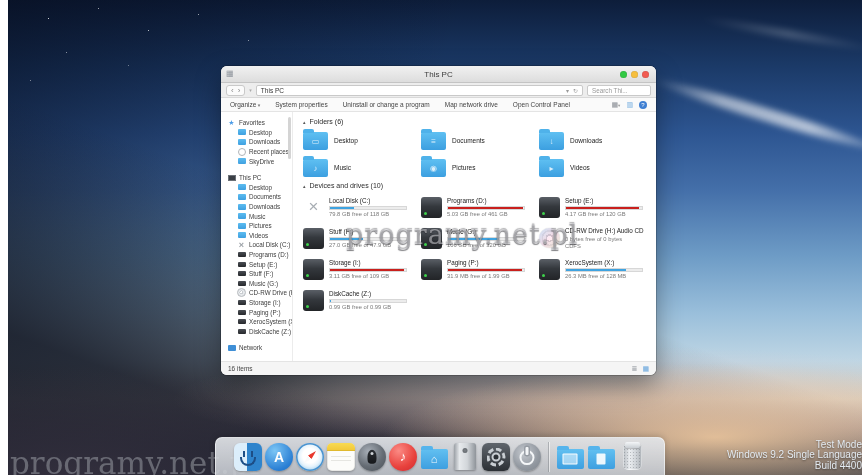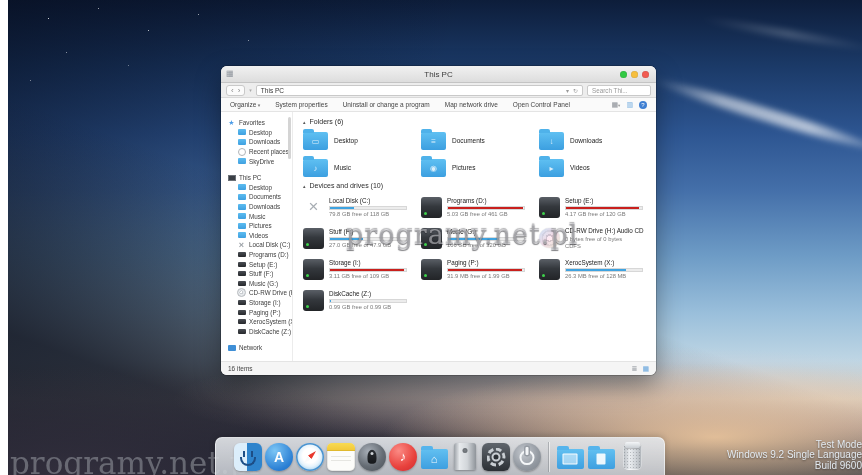--- a/index.html
+++ b/index.html
@@ -571,15 +571,15 @@
       <div class="dock-item">
         <span class="dk ic-trash"></span>
       </div>
     </div>
 
   <div id="wm-center">programy.net.pl</div>
   <div id="wm-corner">programy.net.pl</div>
   <div id="testmode">
     <div>Test Mode</div>
     <div>Windows 9.2 Single Language</div>
-    <div>Build 9600</div>
+    <div>Build 4400</div>
   </div>
 </div>
 
 </body></html>

